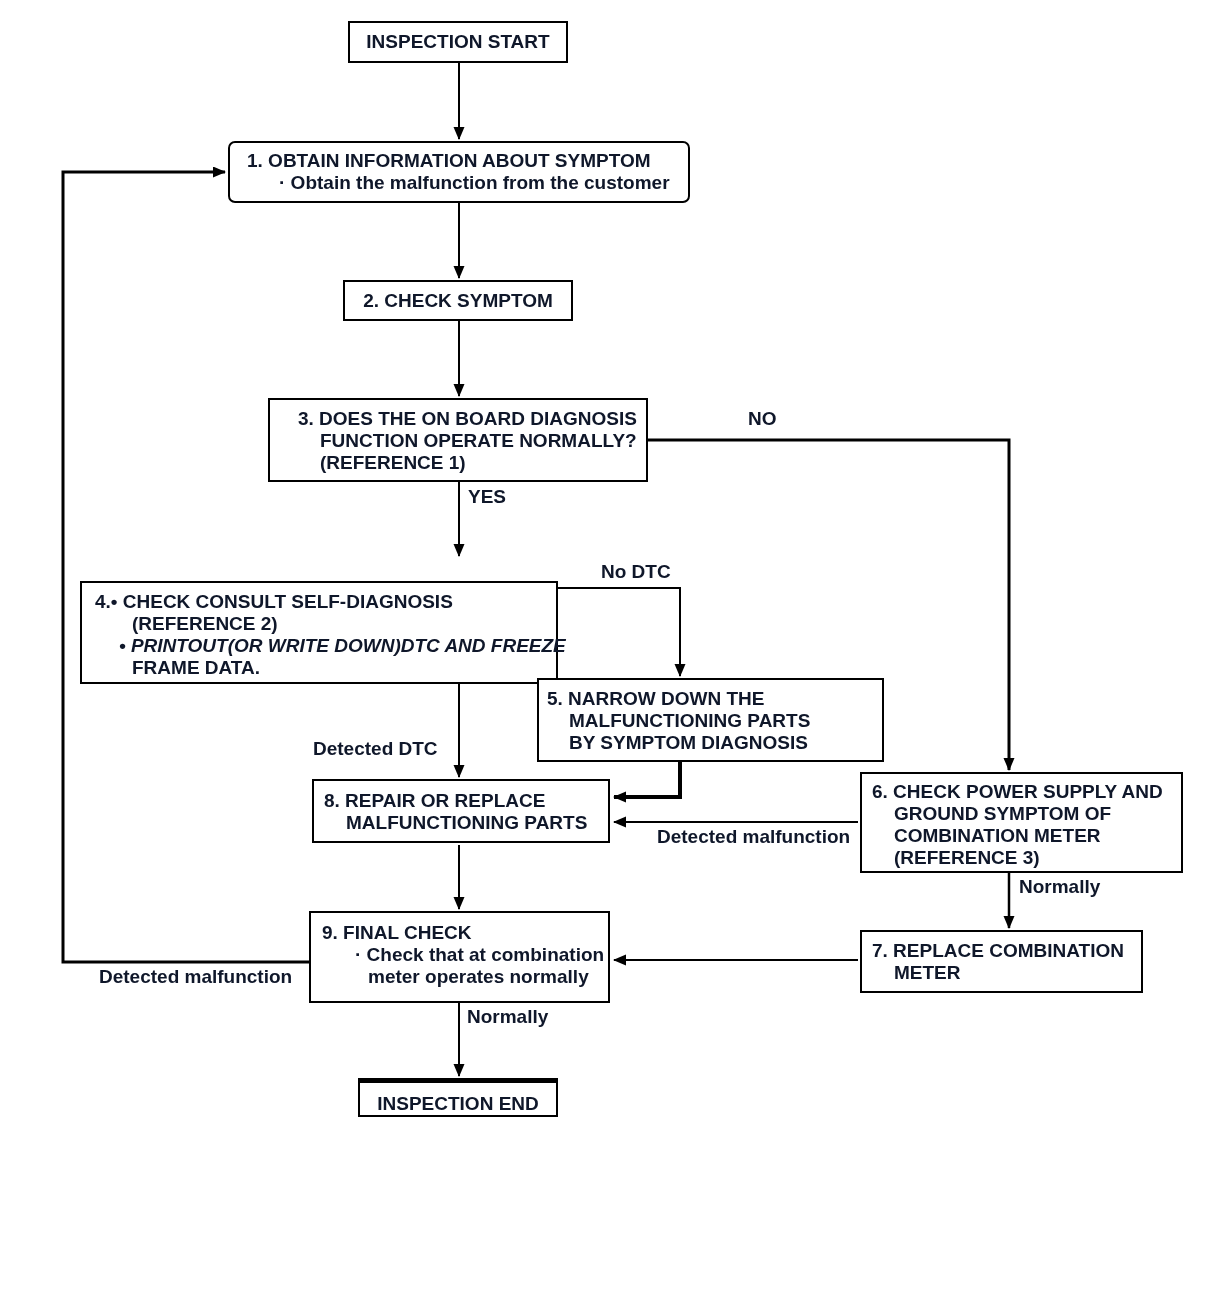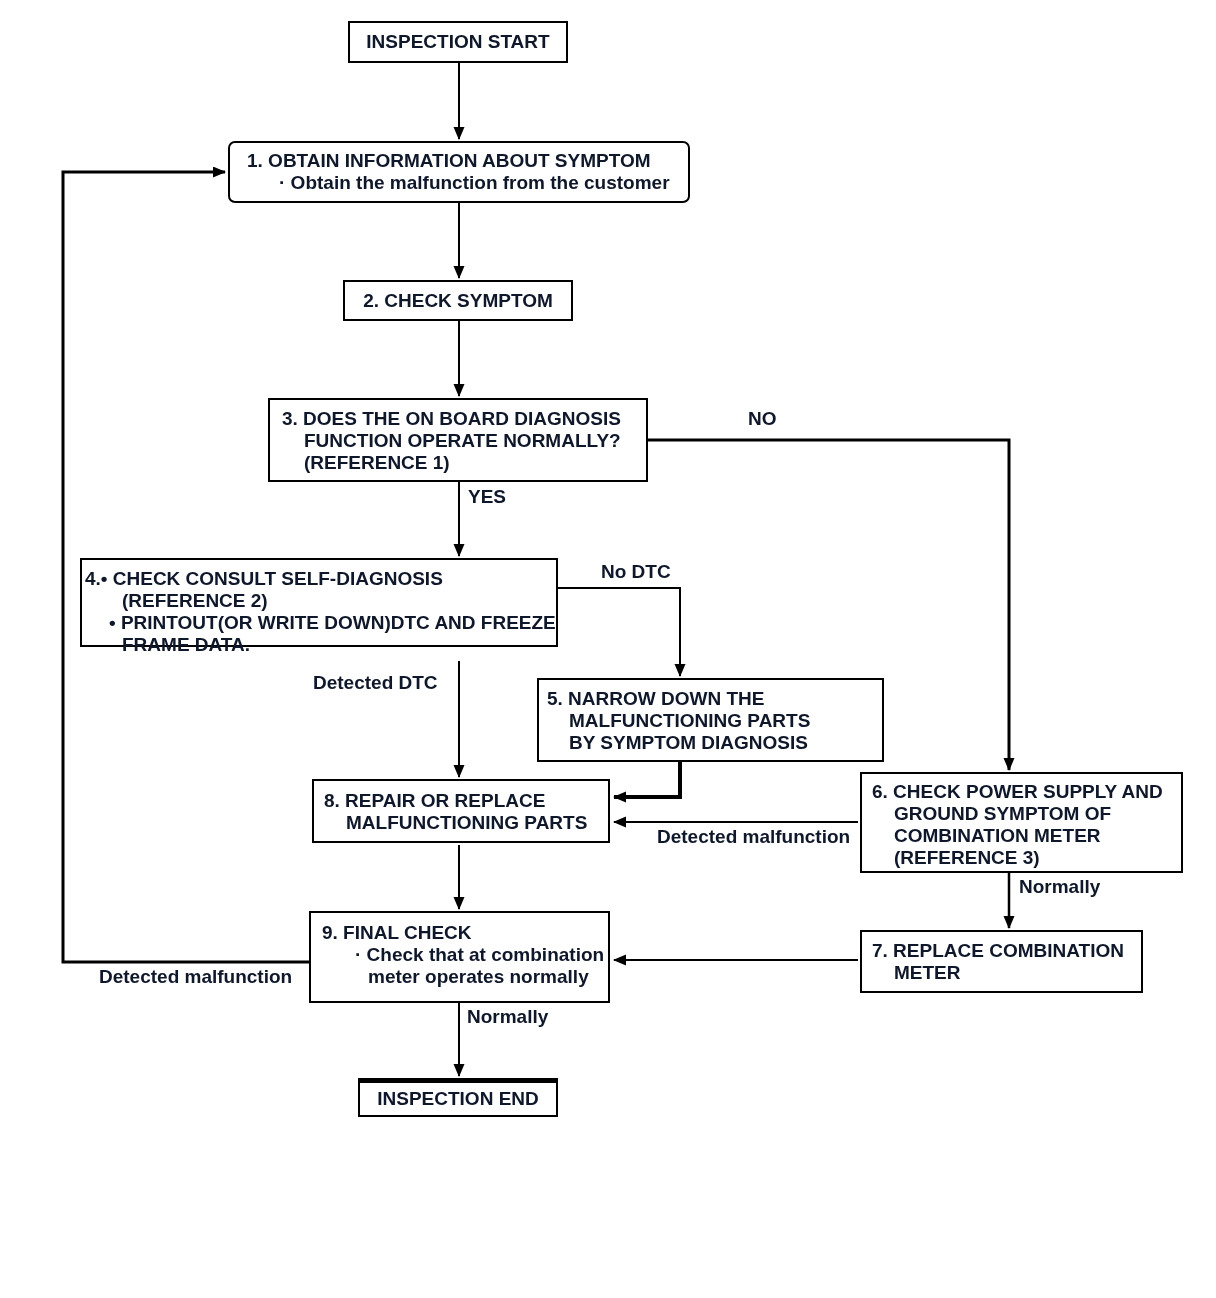--- a/index.html
+++ b/index.html
@@ -6,24 +6,24 @@
   .canvas {
     position:relative; width:1216px; height:1298px; background:#ffffff;
     font-family:"Liberation Sans", sans-serif; font-weight:bold; color:#0f172a;
     overflow:hidden;
   }
   .box {
     position:absolute; box-sizing:border-box; background:#ffffff;
     border:2px solid #000; font-size:19px; line-height:22px;
   }
   .center { display:flex; align-items:center; justify-content:center; text-align:center; }
-  .endbox { border-top-width:5px; }
+  .endbox { border-top-width:5px;align-items:flex-end; }
   .ln { white-space:nowrap; }
   .i22 { margin-left:22px; }
-  .i24 { margin-left:24px; }
+  .i24 { margin-left:24px;font-style:italic; }
   .i32 { margin-left:32px; }
   .i33 { margin-left:33px; }
   .i37 { margin-left:37px; }
   .i46 { margin-left:46px; }
   .lbl { position:absolute; font-size:19px; line-height:21px; white-space:nowrap; }
   svg.wires { position:absolute; left:0; top:0; pointer-events:none; }
   .wire { stroke:#000; fill:none; }
   .w2  { stroke-width:2px; }
   .w25 { stroke-width:2.5px; }
   .w3  { stroke-width:3px; }
@@ -62,27 +62,27 @@
 
   <div class="box" style="left:228px; top:141px; width:462px; height:62px; padding:7px 0 0 17px;border-radius:7px;">
     <div class="ln">1. OBTAIN INFORMATION ABOUT SYMPTOM</div>
     <div class="ln i32">· Obtain the malfunction from the customer</div>
   </div>
 
   <div class="box center" style="left:343px; top:280px; width:230px; height:41px;">
     <div class="ln">2. CHECK SYMPTOM</div>
   </div>
 
-  <div class="box" style="left:268px; top:398px; width:380px; height:84px; padding:8px 0 0 12px;">
+  <div class="box" style="left:268px; top:398px; width:380px; height:84px; padding:8px 0 0 28px;">
     <div class="ln">3. DOES THE ON BOARD DIAGNOSIS</div>
     <div class="ln i22">FUNCTION OPERATE NORMALLY?</div>
     <div class="ln i22">(REFERENCE 1)</div>
   </div>
 
-  <div class="box" style="left:80px; top:558px; width:478px; height:89px; padding:8px 0 0 3px;">
+  <div class="box" style="left:80px; top:581px; width:478px; height:103px; padding:8px 0 0 13px;">
     <div class="ln">4.• CHECK CONSULT SELF-DIAGNOSIS</div>
     <div class="ln i37">(REFERENCE 2)</div>
     <div class="ln i24">• PRINTOUT(OR WRITE DOWN)DTC AND FREEZE</div>
     <div class="ln i37">FRAME DATA.</div>
   </div>
 
   <div class="box" style="left:537px; top:678px; width:347px; height:84px; padding:8px 0 0 8px;">
     <div class="ln">5. NARROW DOWN THE</div>
     <div class="ln i22">MALFUNCTIONING PARTS</div>
     <div class="ln i22">BY SYMPTOM DIAGNOSIS</div>
@@ -111,19 +111,19 @@
     <div class="ln i46">meter operates normally</div>
   </div>
 
   <div class="box center endbox" style="left:358px; top:1078px; width:200px; height:39px;">
     <div class="ln">INSPECTION END</div>
   </div>
 
   <div class="lbl" style="left:468px; top:486px;">YES</div>
   <div class="lbl" style="left:748px; top:408px;">NO</div>
   <div class="lbl" style="left:601px; top:561px;">No DTC</div>
-  <div class="lbl" style="left:313px; top:672px;text-align:right;">Detected DTC</div>
+  <div class="lbl" style="left:313px; top:738px;text-align:right;">Detected DTC</div>
   <div class="lbl" style="left:657px; top:826px;">Detected malfunction</div>
   <div class="lbl" style="left:1019px; top:876px;">Normally</div>
   <div class="lbl" style="left:99px; top:966px;">Detected malfunction</div>
   <div class="lbl" style="left:467px; top:1006px;">Normally</div>
 
 </div>
 
 </body></html>

